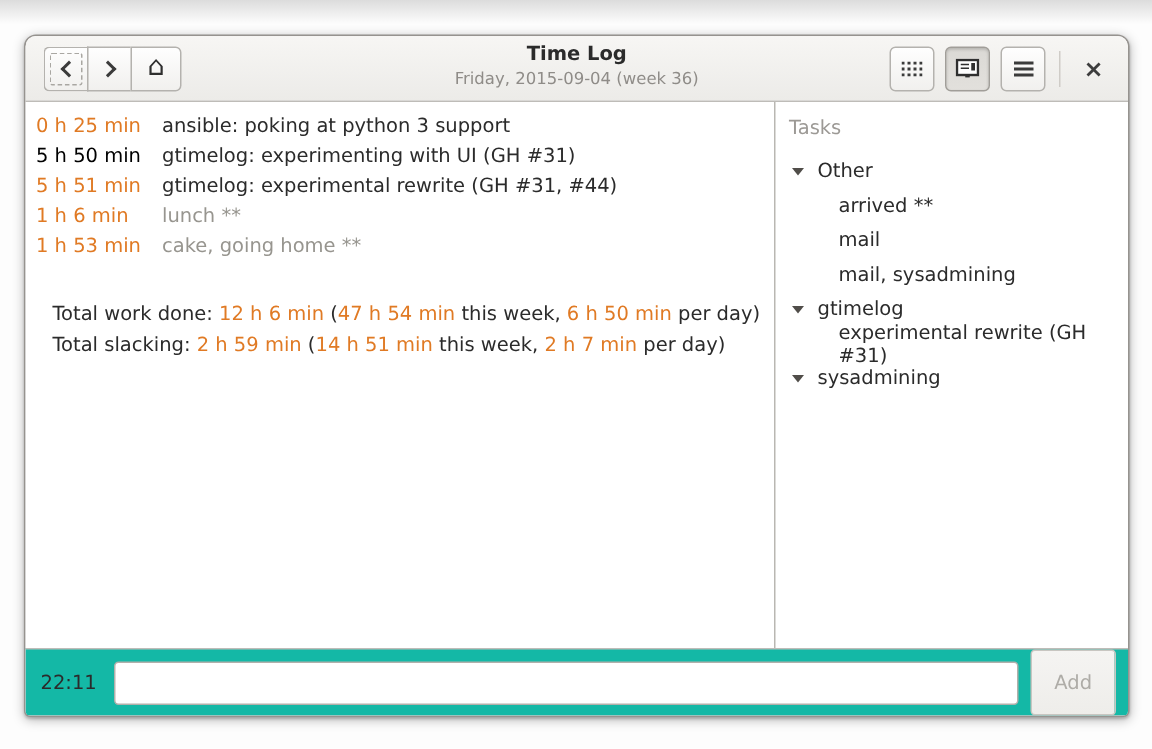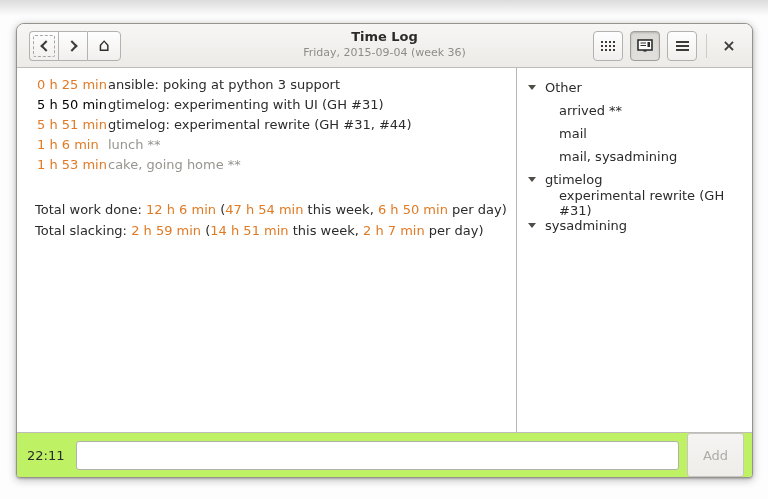--- a/index.html
+++ b/index.html
@@ -58,38 +58,38 @@
   .close-btn {
     width: 26px; height: 26px; border: none; background: transparent;
     display: flex; align-items: center; justify-content: center;
     font-size: 16px; font-weight: bold; color: #3d3d3d; cursor: pointer;
   }
   .burger { width: 13px; height: 2px; background: #3b3b3b; box-shadow: 0 4px 0 #3b3b3b, 0 8px 0 #3b3b3b; margin-bottom: 8px; }
   
   .content { flex: 1; display: flex; min-height: 0; background: #fff; }
   .log-panel { flex: 1; padding-top: 6px; overflow: hidden; }
   .log-row { display: flex; align-items: center; height: 20px; font-size: 13px; }
-  .log-duration { flex: 0 0 91px; padding-left: 20px; }
+  .log-duration { flex: 0 0 91px; padding-left: 7px; }
   .log-desc { color: #2b2b2b; }
   .log-row.muted .log-desc { color: #97958f; }
   .totals { margin-top: 25px; }
   .total-line { height: 21px; font-size: 13px; padding-left: 18px; color: #2b2b2b; display: flex; align-items: center; white-space: pre; }
   
   .tasks-panel { flex: 0 0 236px; border-left: 1px solid #b9b7b2; padding: 8px 8px 0 6px; overflow: hidden; }
   .tasks-header { font-size: 13px; color: #9c9995; padding: 2px 0 10px 3px; }
   .task-group-row { display: flex; align-items: center; height: 23px; font-size: 13px; color: #2b2b2b; cursor: pointer; }
   .expander {
     width: 0; height: 0; flex: 0 0 auto;
     border-left: 4px solid transparent; border-right: 4px solid transparent;
     border-top: 5px solid #504d49; margin: 0 9px 0 5px;
   }
   .task-child { height: 23px; padding-left: 36px; font-size: 13px; color: #2b2b2b; display: flex; align-items: center; cursor: pointer; }
   
   .bottom-bar {
-    flex: 0 0 37px; background: #bef264; border-top: 1px solid #bebcb8;
+    flex: 0 0 37px; background: #14b8a6; border-top: 1px solid #bebcb8;
     display: flex; align-items: center; padding: 0 8px;
   }
   .time-label { font-size: 13px; color: #2b2b2b; padding: 0 12px 0 2px; }
   .entry-input {
     flex: 1; height: 29px; border: 1px solid #b2b0ab; border-radius: 3px;
     background: #fff; font-family: inherit; font-size: 13px; padding: 0 6px; color: #2b2b2b;
     outline: none;
   }
   .add-btn {
     flex: 0 0 57px; height: 44px; margin-left: 8px;
@@ -186,20 +186,21 @@
             <span class="log-desc">cake, going home **</span>
           </div>
         </div>
       <div class="totals">
           <div class="total-line"><span>Total work done: </span><span class="accent" style="color: rgb(224, 122, 36);">12 h 6 min</span><span> (</span><span class="accent" style="color: rgb(224, 122, 36); text-align: center;">47 h 54 min</span><span> this week, </span><span class="accent" style="color: rgb(224, 122, 36);">6 h 50 min</span><span> per day)</span></div>
           <div class="total-line"><span>Total slacking: </span><span class="accent" style="color: rgb(224, 122, 36);">2 h 59 min</span><span> (</span><span class="accent" style="color: rgb(224, 122, 36);">14 h 51 min</span><span> this week, </span><span class="accent" style="color: rgb(224, 122, 36);">2 h 7 min</span><span> per day)</span></div>
         </div>
     </div>
 
     <div class="tasks-panel">
+      <div class="tasks-header">Tasks</div>
       <div>
           <div class="task-group-row">
             <span class="expander"></span>
             <span>Other</span>
           </div>
           <div class="task-child">arrived **</div>
           <div class="task-child">mail</div>
           <div class="task-child">mail, sysadmining</div>
           <div class="task-group-row">
             <span class="expander"></span>

